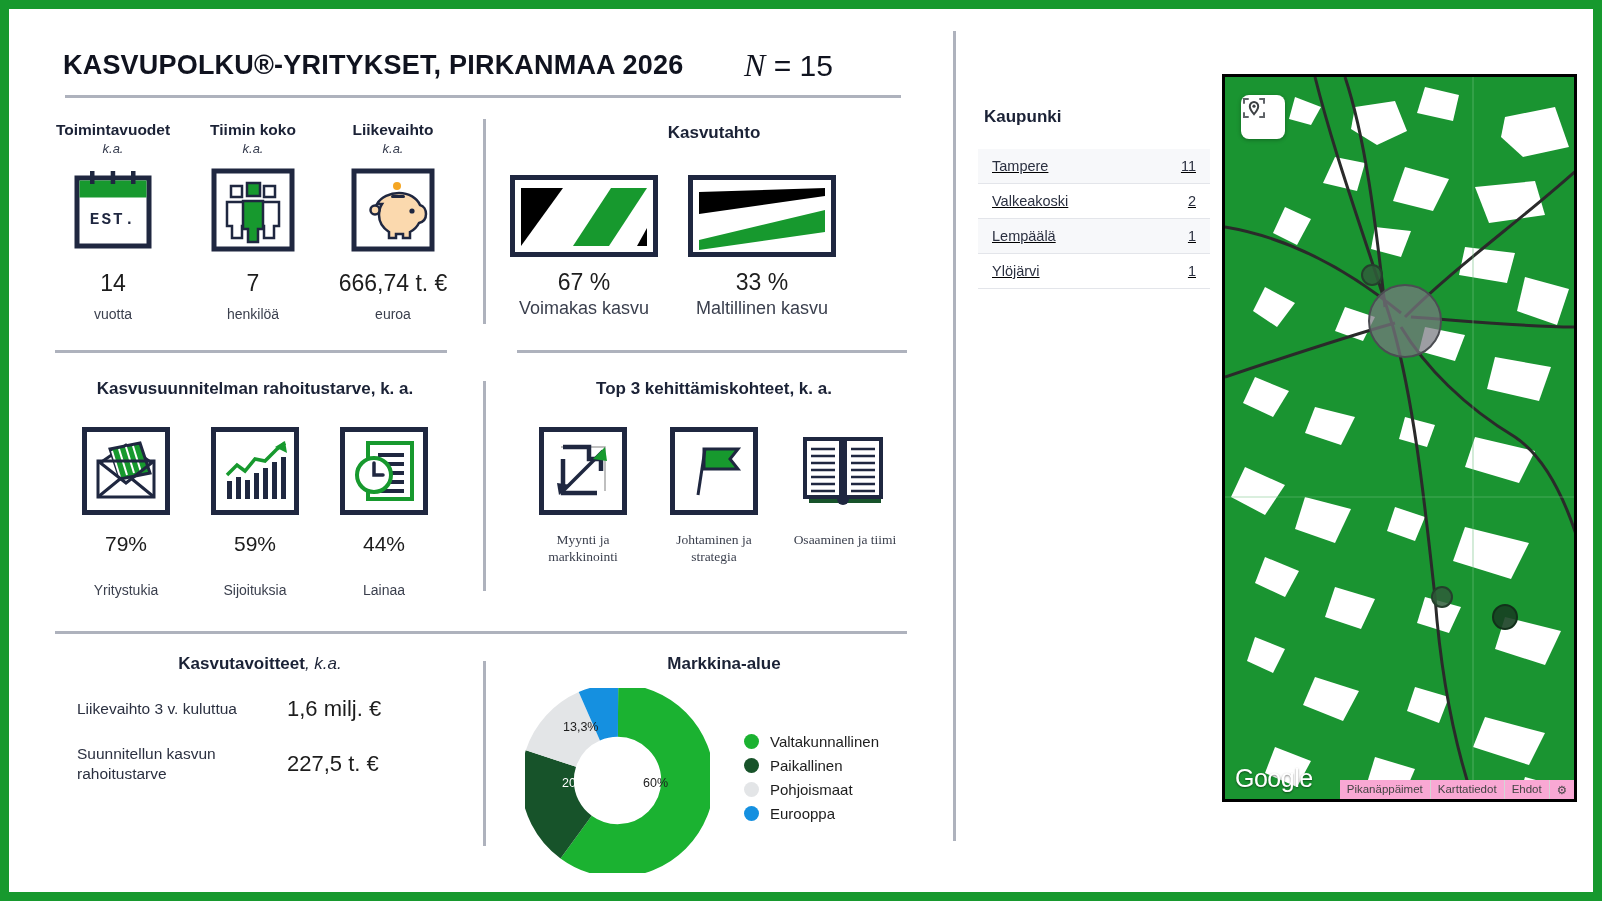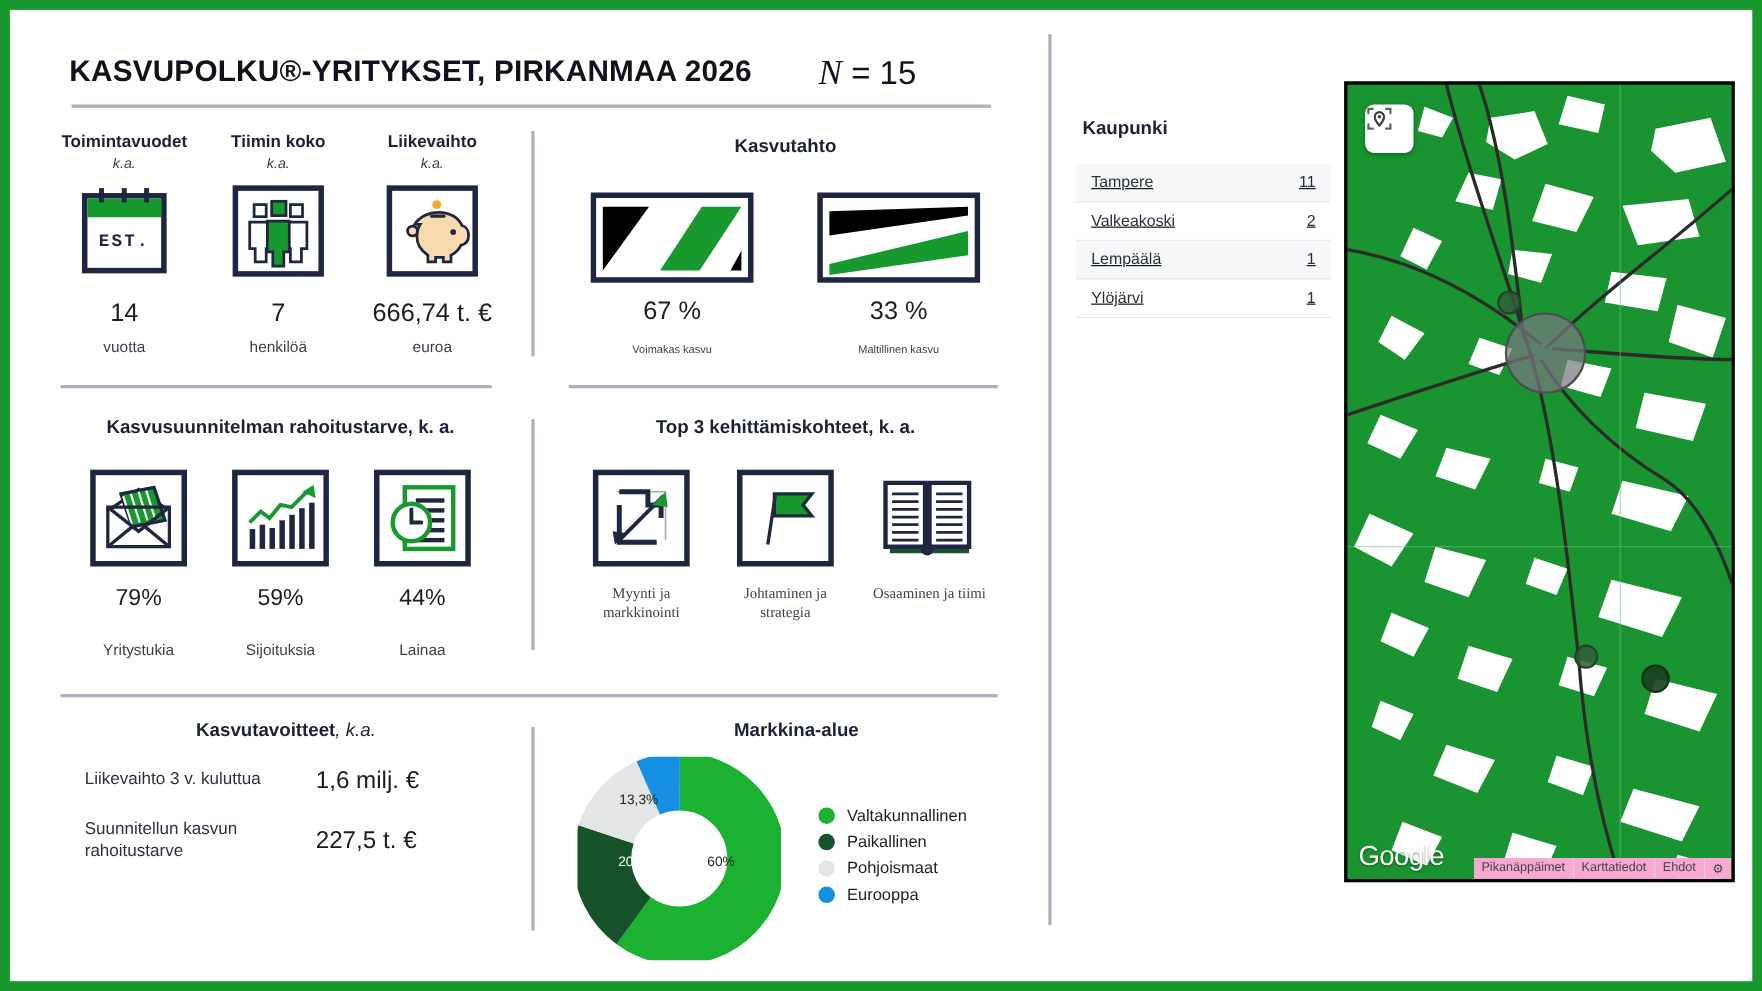--- a/index.html
+++ b/index.html
@@ -58,24 +58,24 @@
   .kpi-sub { font-size: 14px; color: #3a3f4d; margin-top: 9px; }
 
   .iconbox {
     width: 88px; height: 88px; border: 5px solid #1f2740; background: #fff;
     display: flex; align-items: center; justify-content: center;
     margin: 0 auto;
   }
 
   
   .pace { position: absolute; left: 500px; top: 114px; width: 410px; }
-  .pace-items { display: flex; justify-content: center; gap: 56px; margin-top: 32px; }
+  .pace-items { display: flex; justify-content: flex-start; gap: 28px; margin-top: 32px; }
   .pace-item { text-align: center; width: 150px; }
   .pace-val { font-size: 23px; color: #1d1d1d; margin-top: 12px; }
-  .pace-sub { font-size: 10px; color: #3a3f4d; margin-top: 17px; }
+  .pace-sub { font-size: 18px; color: #3a3f4d; margin-top: 2px; }
   .pacebox { width: 148px; height: 82px; border: 5px solid #1f2740; background: #fff; overflow: hidden; position: relative; margin: 0 auto; }
 
   
   .fin { position: absolute; left: 46px; top: 370px; width: 400px; }
   .fin-items { display: flex; justify-content: space-between; margin-top: 28px; padding: 0 16px; }
   .fin-item { width: 110px; text-align: center; }
   .fin-val { font-size: 21px; color: #1d1d1d; margin-top: 17px; }
   .fin-sub { font-size: 14px; color: #3a3f4d; margin-top: 26px; }
 
   

